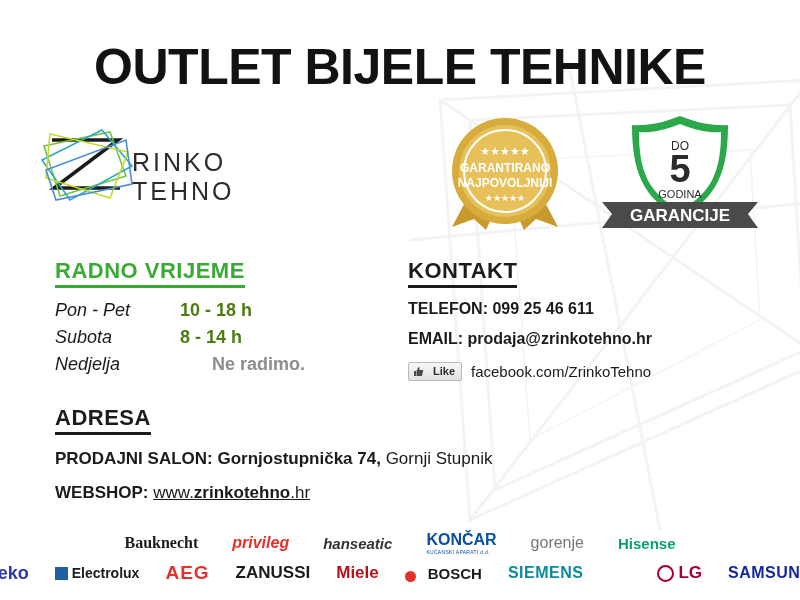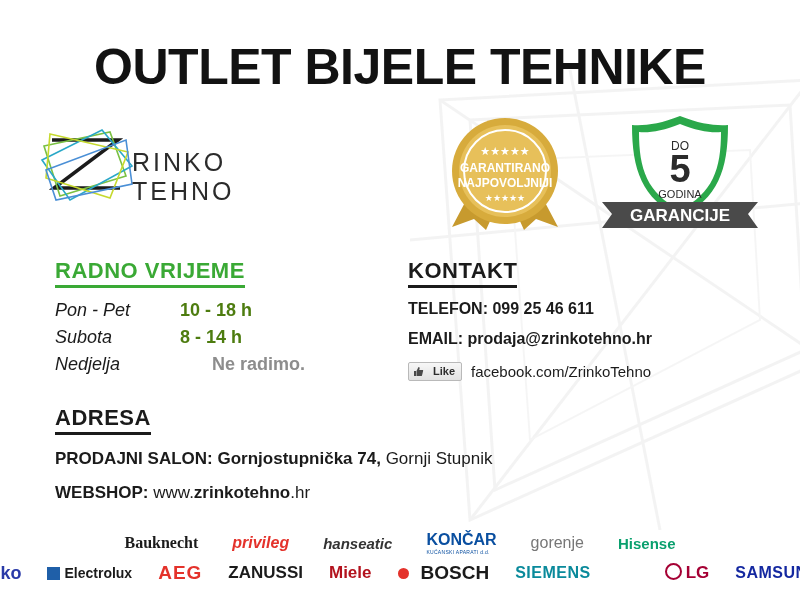--- a/index.html
+++ b/index.html
@@ -175,20 +175,21 @@
     width: 700px;
   }
   .aline {
     margin-top: 14px;
     font-size: 17px;
     color: #1b1b1b;
   }
   .aline .lbl { font-weight: bold; }
   .aline .strong { font-weight: bold; }
   .web {
+    text-decoration: underline;
   }
   .web .bold { font-weight: bold; }
 
   
   .brands {
     position: absolute;
     left: 0;
     top: 528px;
     width: 800px;
     height: 72px;
@@ -211,23 +212,23 @@
   .b-hanseatic { color:#333; font-style: italic; font-size:15px; }
   .b-koncar    { color:#0a4fa0; font-size:16px; }
   .b-koncar small { display:block; font-size:5px; font-weight:normal; letter-spacing:0.3px; }
   .b-gorenje   { color:#777; font-size:16px; font-weight:normal; }
   .b-hisense   { color:#0aa06e; font-size:15px; }
   .b-beko      { color:#2a3aa8; font-size:18px; }
   .b-electrolux{ color:#1b1b1b; font-size:14px; display:flex; align-items:center; gap:4px;}
   .b-aeg       { color:#e4322b; font-size:19px; letter-spacing:1px; }
   .b-zanussi   { color:#1b1b1b; font-size:17px; }
   .b-miele     { color:#b3121d; font-size:17px; }
-  .b-bosch     { color:#1b1b1b; font-size:19px; display:flex; align-items:center; gap:12px;}
+  .b-bosch     { color:#1b1b1b; font-size:15px; display:flex; align-items:flex-end; gap:12px;}
   .b-siemens   { color:#0a8a9b; font-size:16px; letter-spacing:0.5px; }
-  .b-lg        { color:#a50034; font-size:17px; display:flex; gap:4px;margin-left:48px;}
+  .b-lg        { color:#a50034; font-size:17px; display:flex; align-items:center; gap:4px;margin-left:48px;}
   .b-samsung   { color:#1428a0; font-size:16px; letter-spacing:0.5px; }
   .dot-red { width:11px; height:11px; border-radius:50%; background:#e4322b; display:inline-block; }
   .sq-blue { width:13px; height:13px; background:#1f5fa8; display:inline-block; }
   .circ-mag { width:13px; height:13px; border-radius:50%; border:2px solid #a50034; display:inline-block; }
 </style>
 </head>
 <body>
 
 <svg class="bg-watermark" viewBox="0 0 430 470">
   <g fill="none" stroke="#e8e8e8" stroke-width="3">

